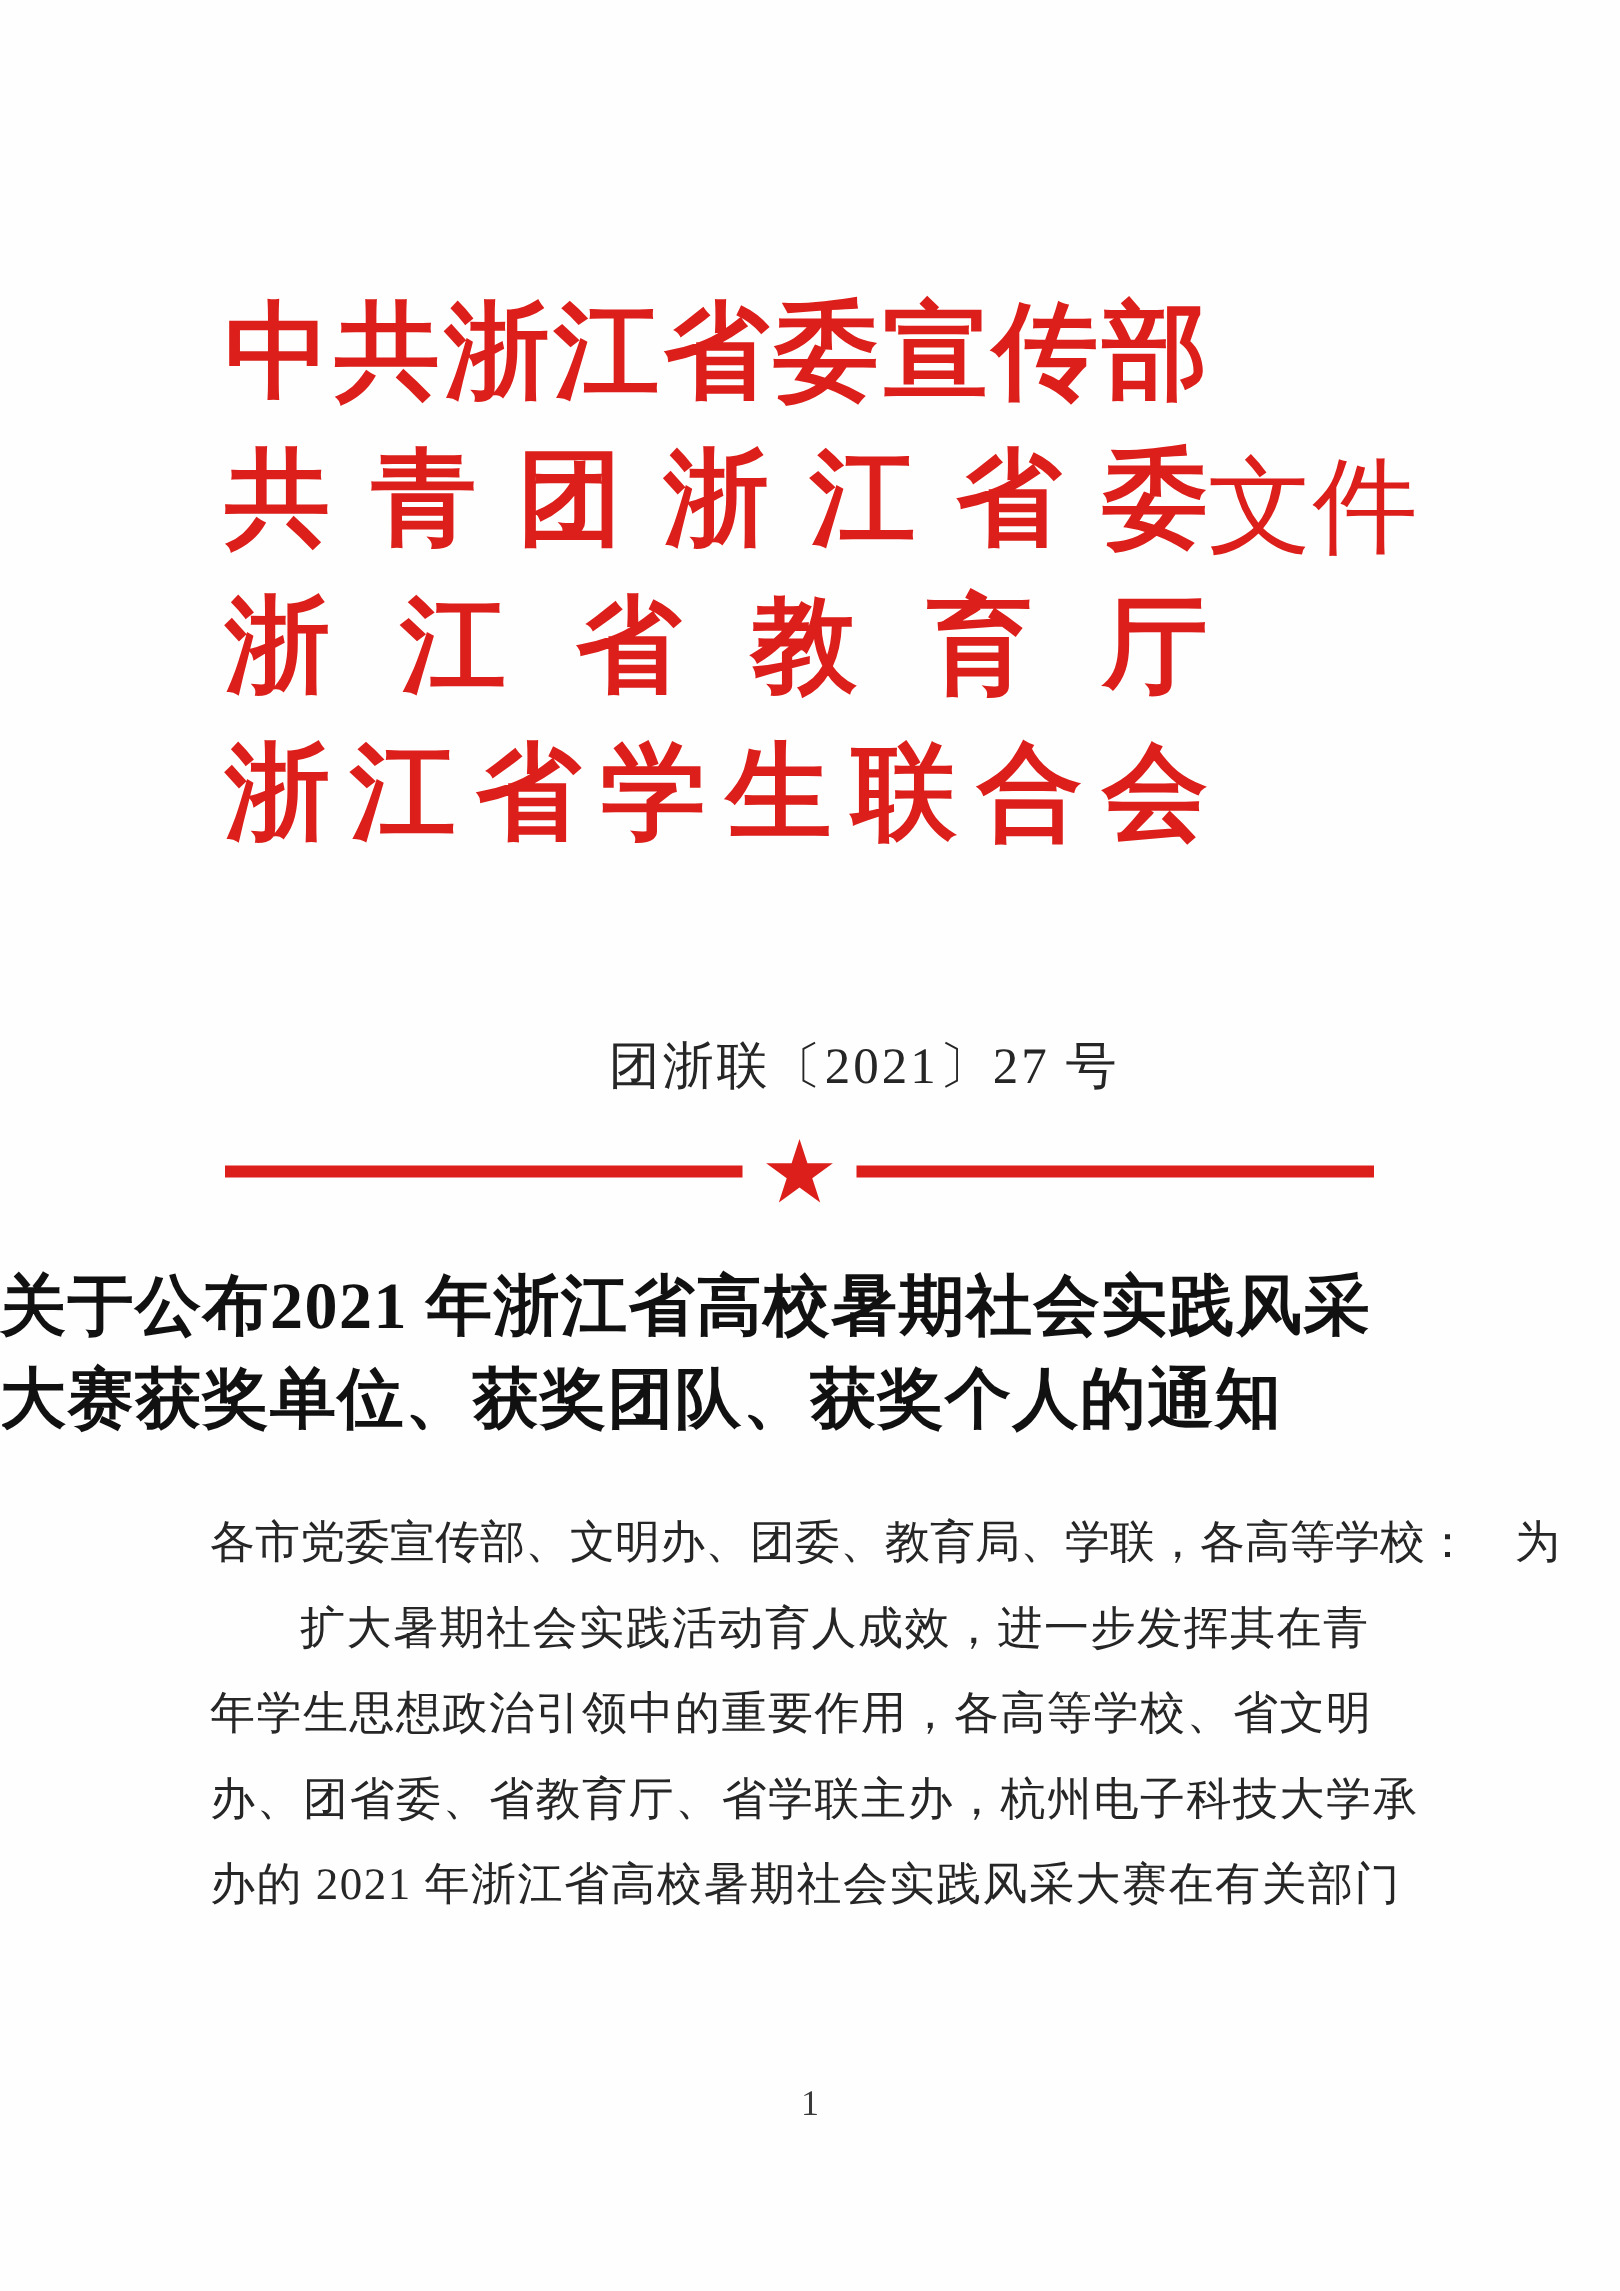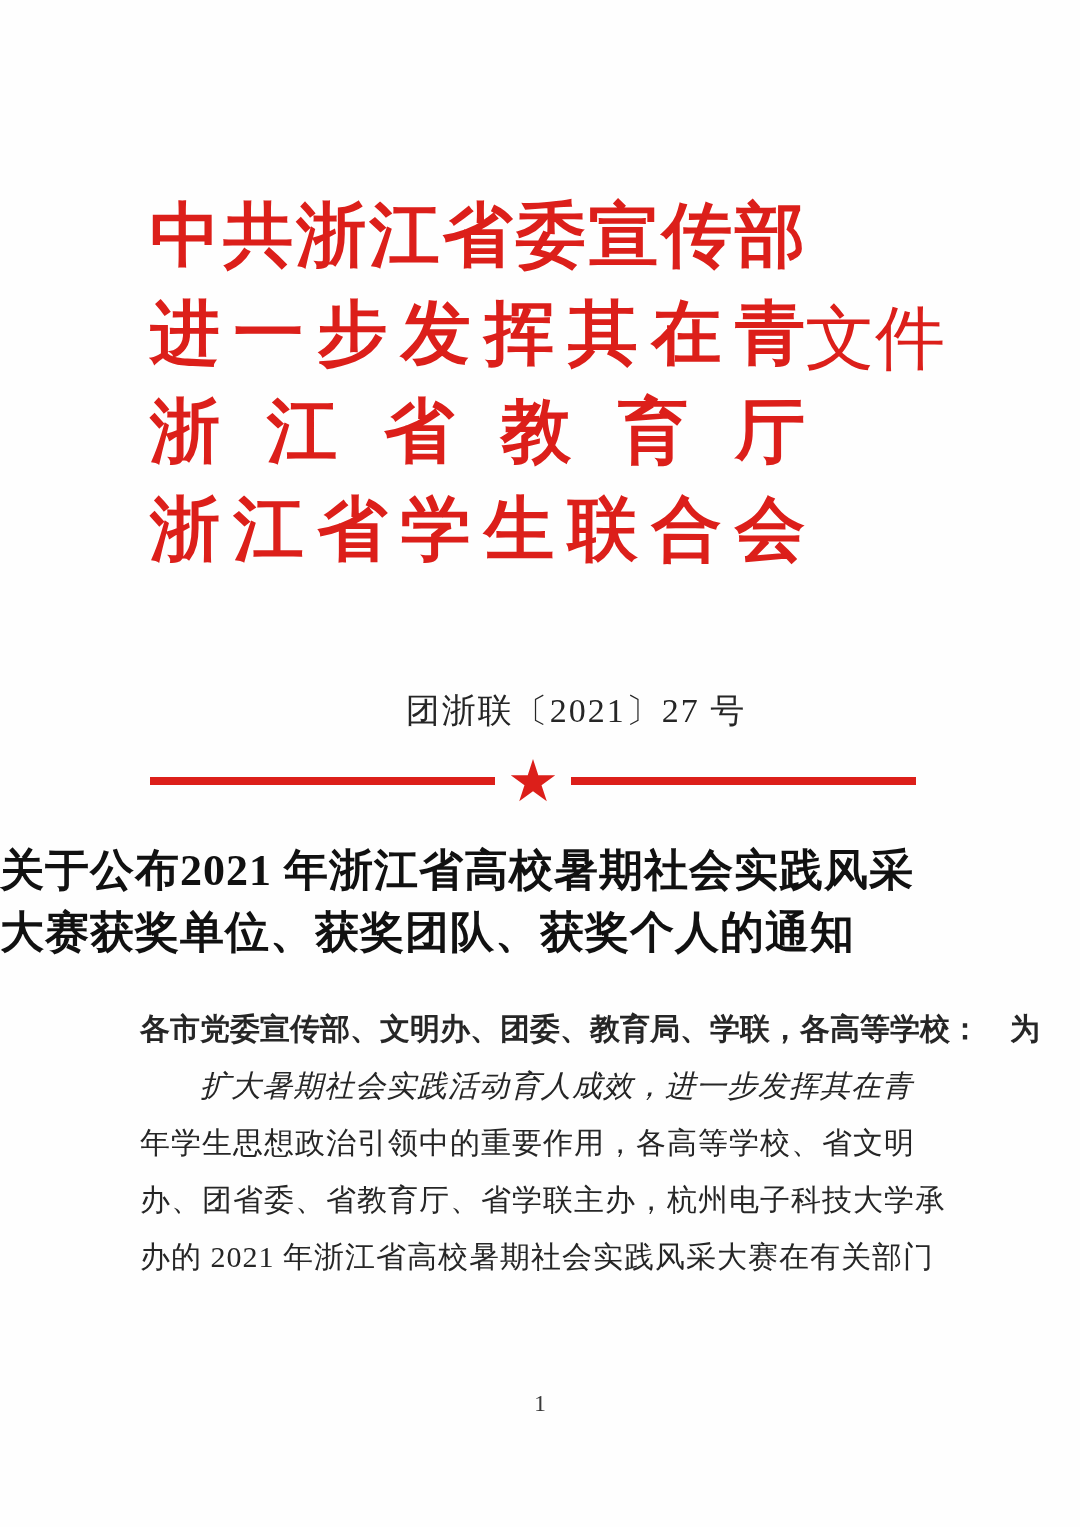--- a/index.html
+++ b/index.html
@@ -114,43 +114,43 @@
     color: var(--ink);
   }
   .body-line {
     display: block;
     height: 57px;
     line-height: 57px;
     font-size: 30px;
     letter-spacing: 1px;
     white-space: nowrap;
   }
-  .body-line.indent { padding-left: 60px; font-style: italic; }
-  .body-line.tight { letter-spacing: 0; font-weight: bold; }
+  .body-line.indent { padding-left: 60px; }
+  .body-line.tight { letter-spacing: 0; }
 
   
   .page-number {
     position: absolute;
     top: 1390px;
     left: 0;
     width: 100%;
     text-align: center;
     font-size: 24px;
     color: #3a3a3a;
   }
 </style>
 </head>
 <body>
 
 <div class="page">
 
   <header class="letterhead">
     <div class="org-line">中共浙江省委宣传部</div>
     <div class="org-row">
-      <span class="org-line">进一步发挥其在青</span>
+      <span class="org-line">共青团浙江省委</span>
         <span class="org-suffix">文件</span>
     </div>
     <div class="org-line">浙江省教育厅</div>
     <div class="org-line">浙江省学生联合会</div>
   </header>
 
   <div class="doc-number">团浙联〔2021〕27 号</div>
 
   <div class="divider">
     <span class="bar"></span>

